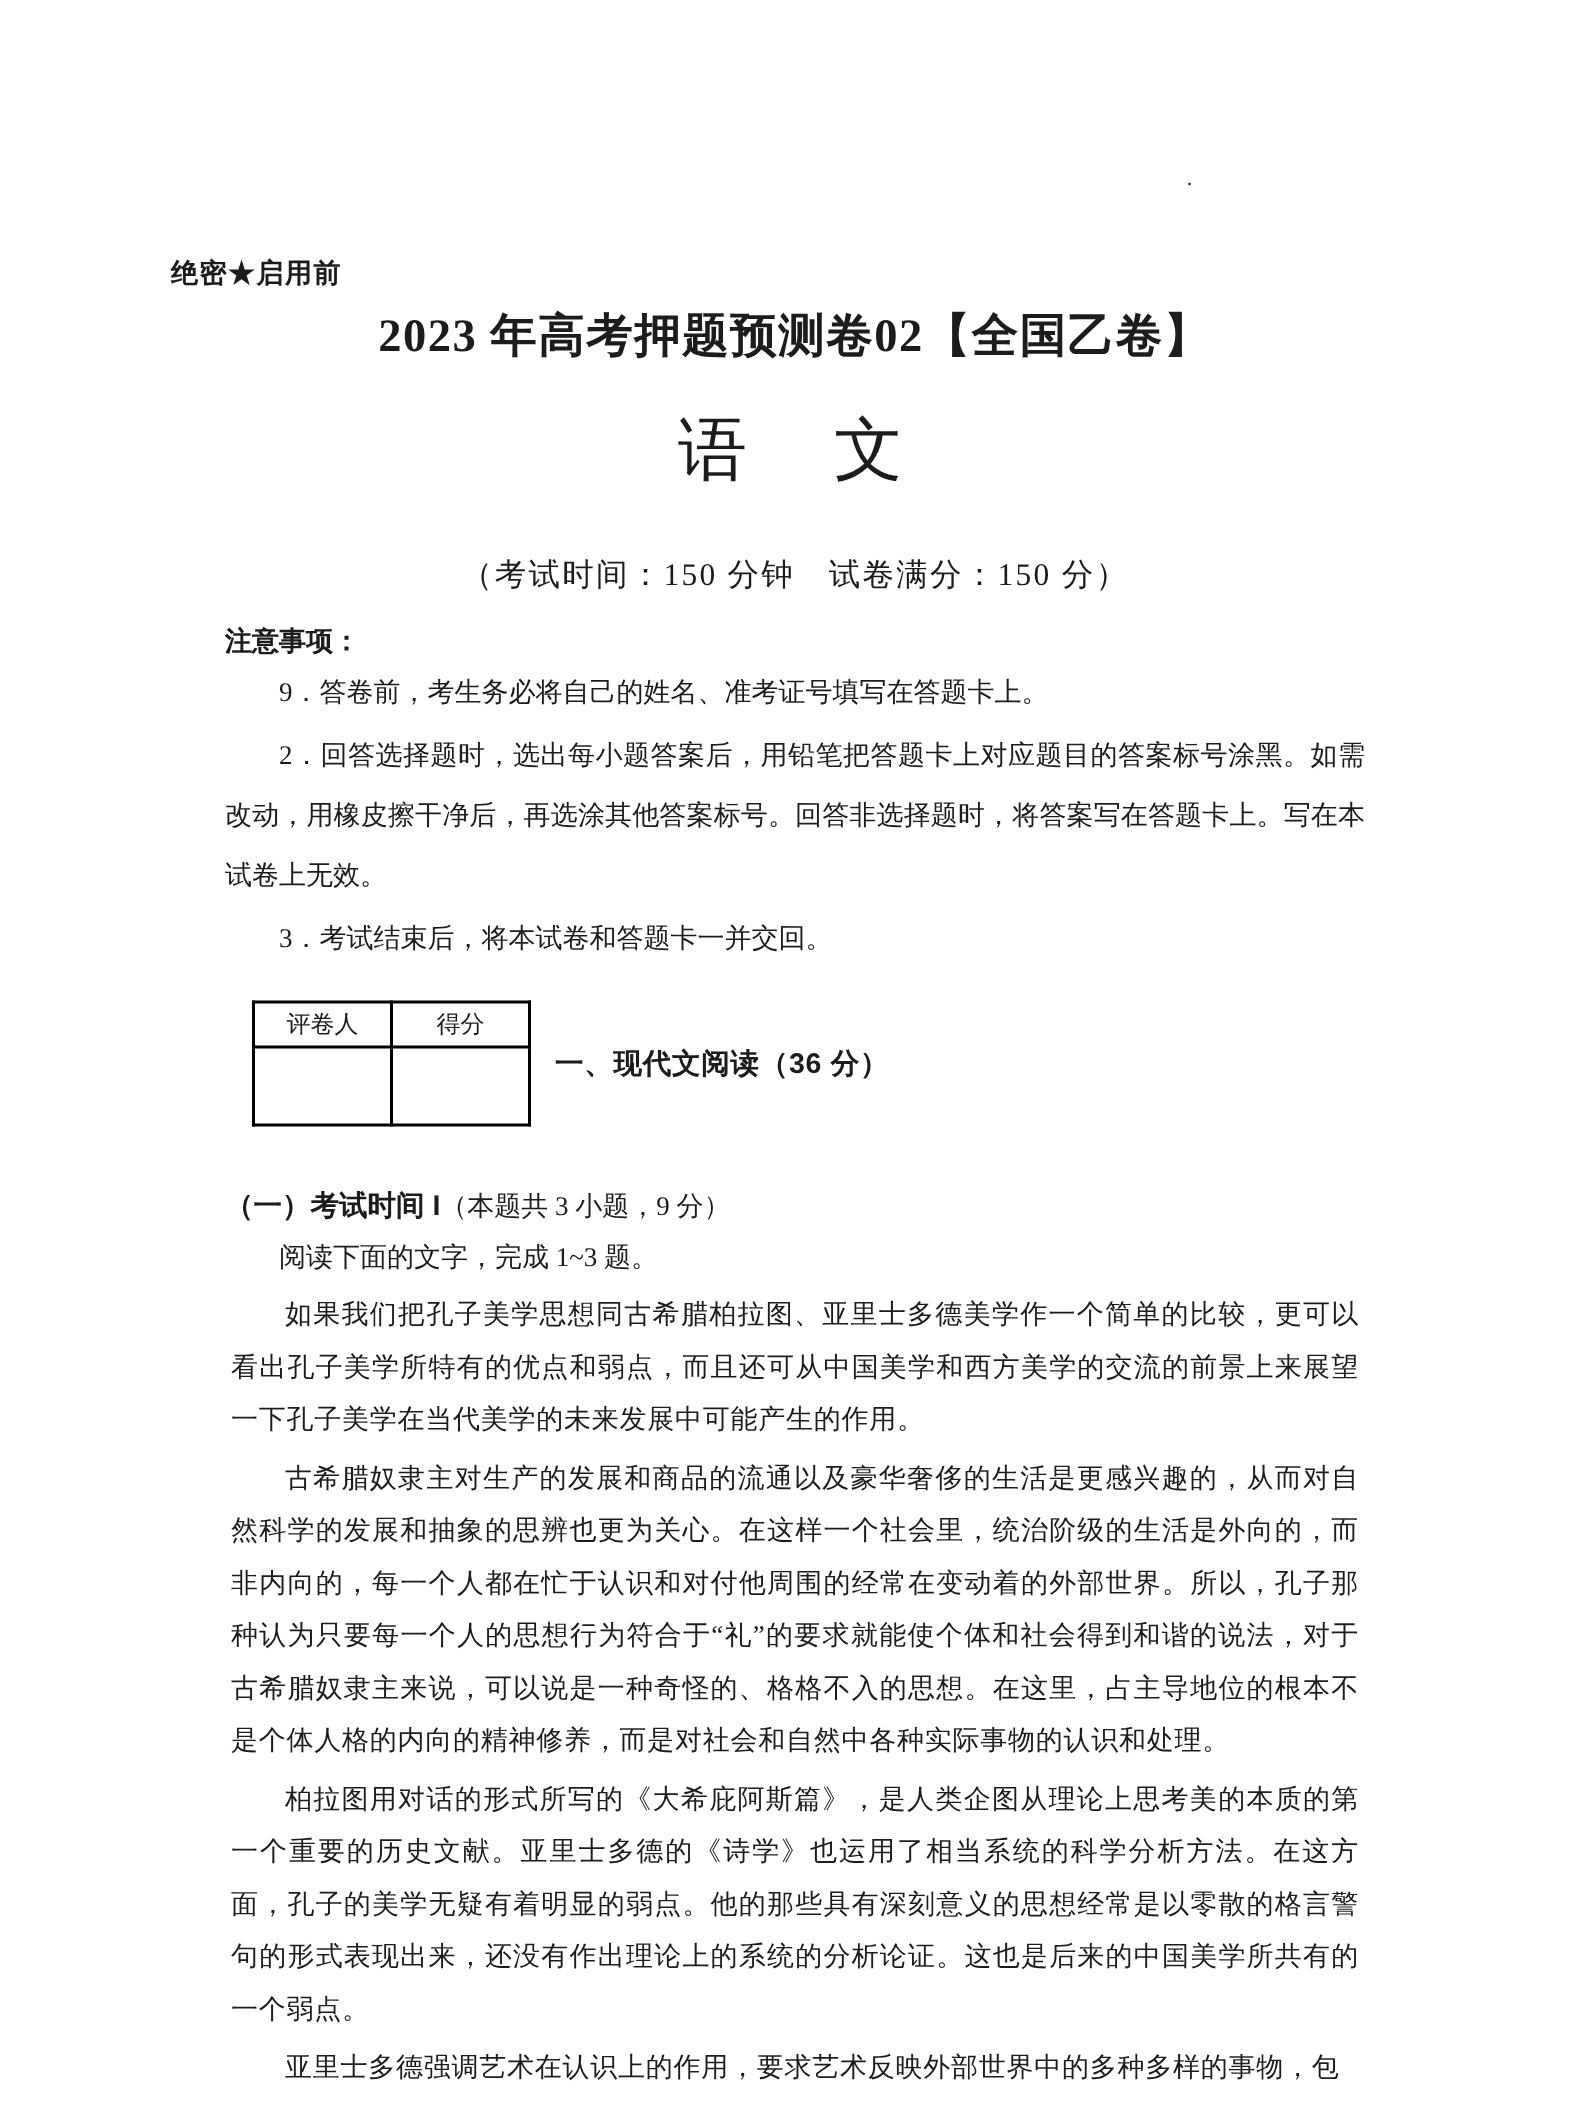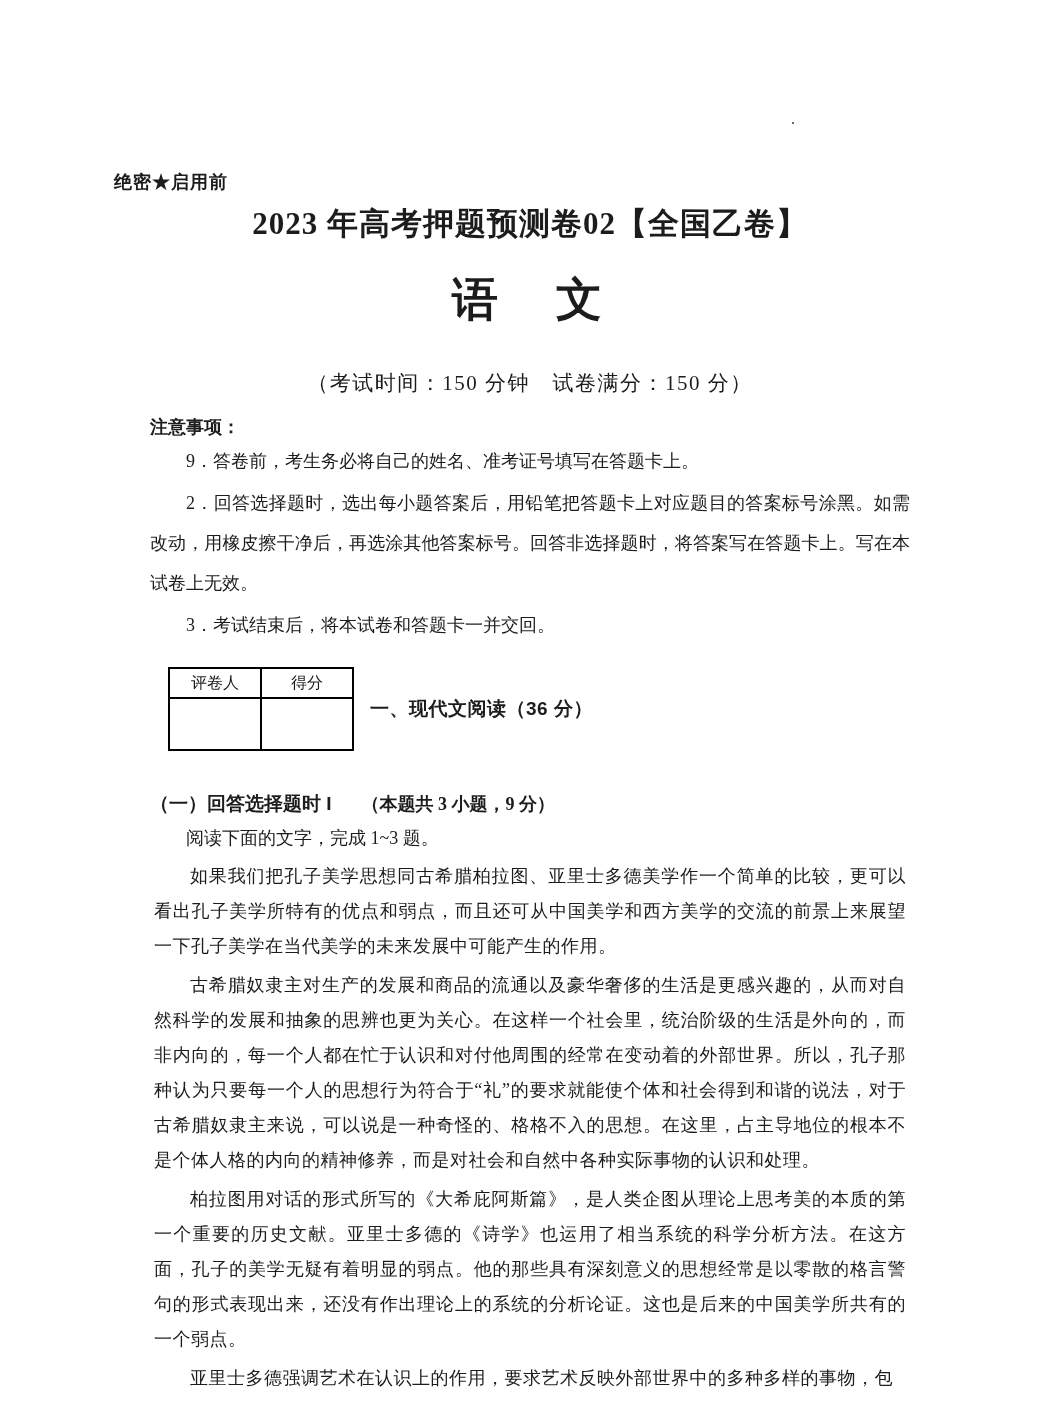--- a/index.html
+++ b/index.html
@@ -39,21 +39,21 @@
     margin-top: 203px;
     text-align: center;
     font-size: 31px;
     font-weight: bold;
     letter-spacing: 1px;
   }
   .subject-title {
     margin-top: 24px;
     text-align: center;
     font-size: 46px;
-    font-weight: bold;
+    font-weight: normal;
     letter-spacing: 6px;
   }
   .exam-meta {
     margin-top: 30px;
     text-align: center;
     font-size: 21px;
     letter-spacing: 1.5px;
   }
   .notes-heading {
     margin-top: 18px;
@@ -101,22 +101,21 @@
   .subsection-heading {
     margin-top: 40px;
     font-size: 18px;
   }
   .subsection-heading .bold-part {
     font-weight: bold;
     font-size: 19px;
     font-family: "Liberation Sans", "DejaVu Sans", sans-serif;
   }
   .subsection-heading .rest-part {
-    font-weight: bold;
-    padding-left: 30px;
+    font-weight: normal;
   }
   .instruction {
     margin: 4px 0 0 0;
     font-size: 18px;
     line-height: 34px;
     text-indent: 2em;
   }
   .passage-para {
     margin: 4px;
     font-size: 18px;
@@ -154,21 +153,21 @@
       <tr>
         <td></td>
         <td></td>
       </tr>
     </tbody>
       </table>
     <div class="section-title">一、现代文阅读（36 分）</div>
   </div>
 
   <div class="subsection-heading">
-    <span class="bold-part">（一）回答选择题时 I</span><span class="rest-part">（本题共 3 小题，9 分）</span>
+    <span class="bold-part">（一）考试时间 I</span><span class="rest-part">（本题共 3 小题，9 分）</span>
   </div>
   <p class="instruction">阅读下面的文字，完成 1~3 题。</p>
 
   <p class="passage-para">如果我们把孔子美学思想同古希腊柏拉图、亚里士多德美学作一个简单的比较，更可以看出孔子美学所特有的优点和弱点，而且还可从中国美学和西方美学的交流的前景上来展望一下孔子美学在当代美学的未来发展中可能产生的作用。</p>
   <p class="passage-para">古希腊奴隶主对生产的发展和商品的流通以及豪华奢侈的生活是更感兴趣的，从而对自然科学的发展和抽象的思辨也更为关心。在这样一个社会里，统治阶级的生活是外向的，而非内向的，每一个人都在忙于认识和对付他周围的经常在变动着的外部世界。所以，孔子那种认为只要每一个人的思想行为符合于“礼”的要求就能使个体和社会得到和谐的说法，对于古希腊奴隶主来说，可以说是一种奇怪的、格格不入的思想。在这里，占主导地位的根本不是个体人格的内向的精神修养，而是对社会和自然中各种实际事物的认识和处理。</p>
   <p class="passage-para">柏拉图用对话的形式所写的《大希庇阿斯篇》，是人类企图从理论上思考美的本质的第一个重要的历史文献。亚里士多德的《诗学》也运用了相当系统的科学分析方法。在这方面，孔子的美学无疑有着明显的弱点。他的那些具有深刻意义的思想经常是以零散的格言警句的形式表现出来，还没有作出理论上的系统的分析论证。这也是后来的中国美学所共有的一个弱点。</p>
   <p class="passage-para">亚里士多德强调艺术在认识上的作用，要求艺术反映外部世界中的多种多样的事物，包</p>
 
 </div>
 

